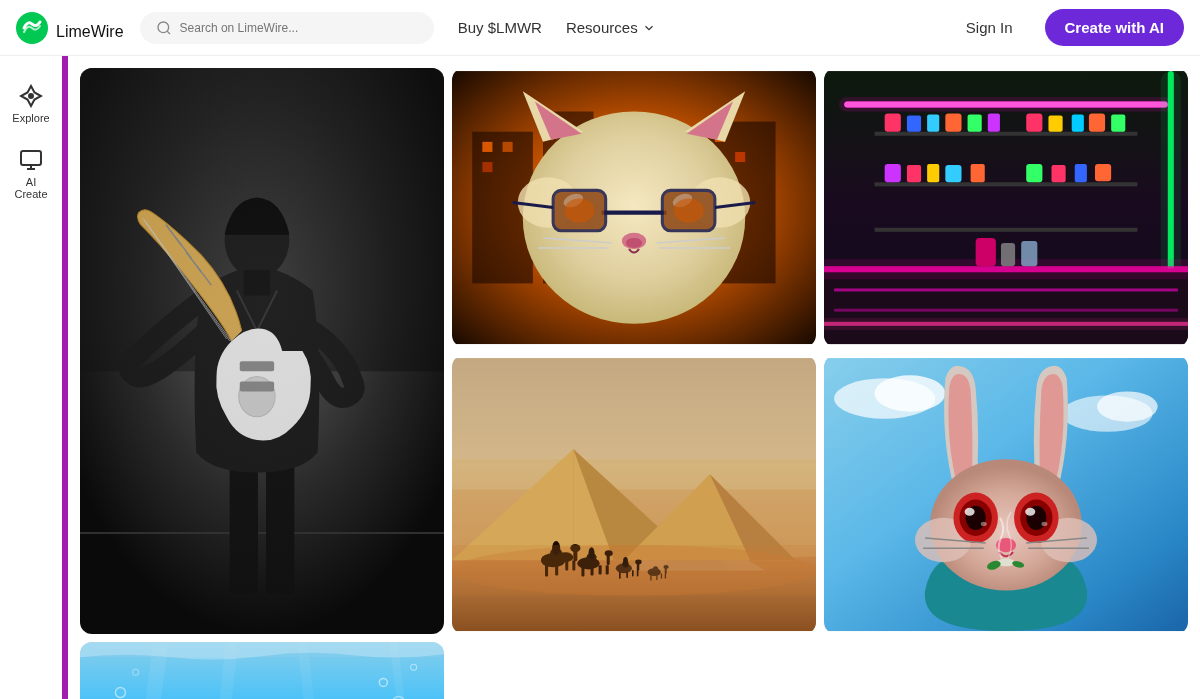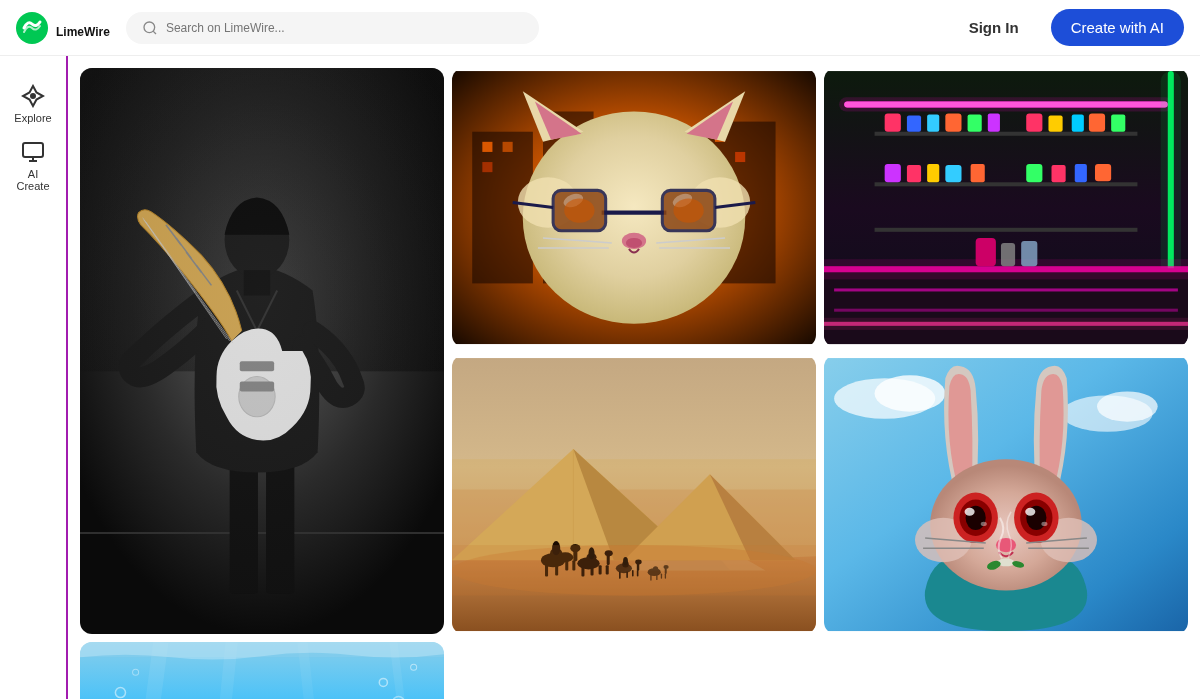--- a/index.html
+++ b/index.html
@@ -11,21 +11,21 @@
       padding: 0 16px; border-bottom: 1px solid #eee;
       gap: 16px; position: relative; z-index: 10; background: #fff;
     }
     .logo-area {
       display: flex; align-items: center; gap: 8px; flex-shrink: 0;
     }
     .logo-icon {
       width: 32px; height: 32px;
     }
     .logo-text {
-      font-size: 12px; font-weight: 700; color: #111; margin-top: 8px;
+      font-size: 16px; font-weight: 400; color: #111; margin-top: 8px;
     }
     .search-bar {
       display: flex; align-items: center; background: #f5f5f5;
       border-radius: 24px; padding: 8px 16px; gap: 8px;
       flex: 1; max-width: 420px;
     }
     .search-bar input {
       border: none; background: transparent; outline: none;
       font-size: 12px; color: #333; width: 100%;
     }
@@ -33,39 +33,39 @@
     .nav-links { display: flex; align-items: center; gap: 24px; margin-left: 8px; }
     .nav-link {
       font-size: 15px; font-weight: 500; color: #333; cursor: pointer;
       text-decoration: none; white-space: nowrap;
     }
     .nav-link-resources {
       display: flex; align-items: center; gap: 4px;
     }
     .spacer { flex: 1; }
     .sign-in-btn {
-      font-size: 15px; font-weight: 700; color: #333; cursor: pointer;
+      font-size: 15px; font-weight: 400; color: #333; cursor: pointer;
       border: none; background: transparent; padding: 8px 16px; border-radius: 8px;
     }
     .create-btn {
-      font-size: 15px; font-weight: 400; color: #fff; cursor: pointer;
-      border: none; background: #1d4ed8; padding: 10px 20px; border-radius: 24px;
+      font-size: 15px; font-weight: 700; color: #fff; cursor: pointer;
+      border: none; background: #6d28d9; padding: 10px 20px; border-radius: 24px;
       white-space: nowrap;
     }
 
     
     .main-layout {
       display: flex; height: calc(699px - 56px);
     }
 
     
     .sidebar {
-      width: 68px; border-right: 2px solid #a21caf;
+      width: 68px; border-right: 6px solid #a21caf;
       display: flex; flex-direction: column; align-items: center;
-      padding-top: 20px; gap: 0; flex-shrink: 0;
+      padding-top: 20px; gap: 8px; flex-shrink: 0;
       background: #fff;
     }
     .sidebar-item {
       display: flex; flex-direction: column; align-items: center;
       gap: 4px; padding: 8px 12px; border-radius: 8px;
       cursor: pointer; width: 60px;
     }
     .sidebar-item-label {
       font-size: 11px; color: #333; text-align: center; font-weight: 500;
     }
@@ -100,20 +100,29 @@
   </div>
 
   <div class="search-bar">
     <svg class="search-icon-svg" width="16" height="16" viewBox="0 0 24 24" fill="none" stroke="#888" stroke-width="2">
       <circle cx="11" cy="11" r="8"></circle>
         <line x1="21" y1="21" x2="16.65" y2="16.65"></line>
     </svg>
     <input type="text" placeholder="Search on LimeWire..." style="">
   </div>
 
+  <nav class="nav-links">
+    <a class="nav-link">Buy $LMWR</a>
+    <a class="nav-link nav-link-resources">
+      <span>Resources</span>
+      <svg width="14" height="14" viewBox="0 0 24 24" fill="none" stroke="#333" stroke-width="2">
+          <polyline points="6 9 12 15 18 9"></polyline>
+        </svg>
+    </a>
+  </nav>
 
   <div class="spacer"></div>
 
   <button class="sign-in-btn">Sign In</button>
   <button class="create-btn">Create with AI</button>
 </header>
 
 <div class="main-layout">
 
   <aside class="sidebar">

